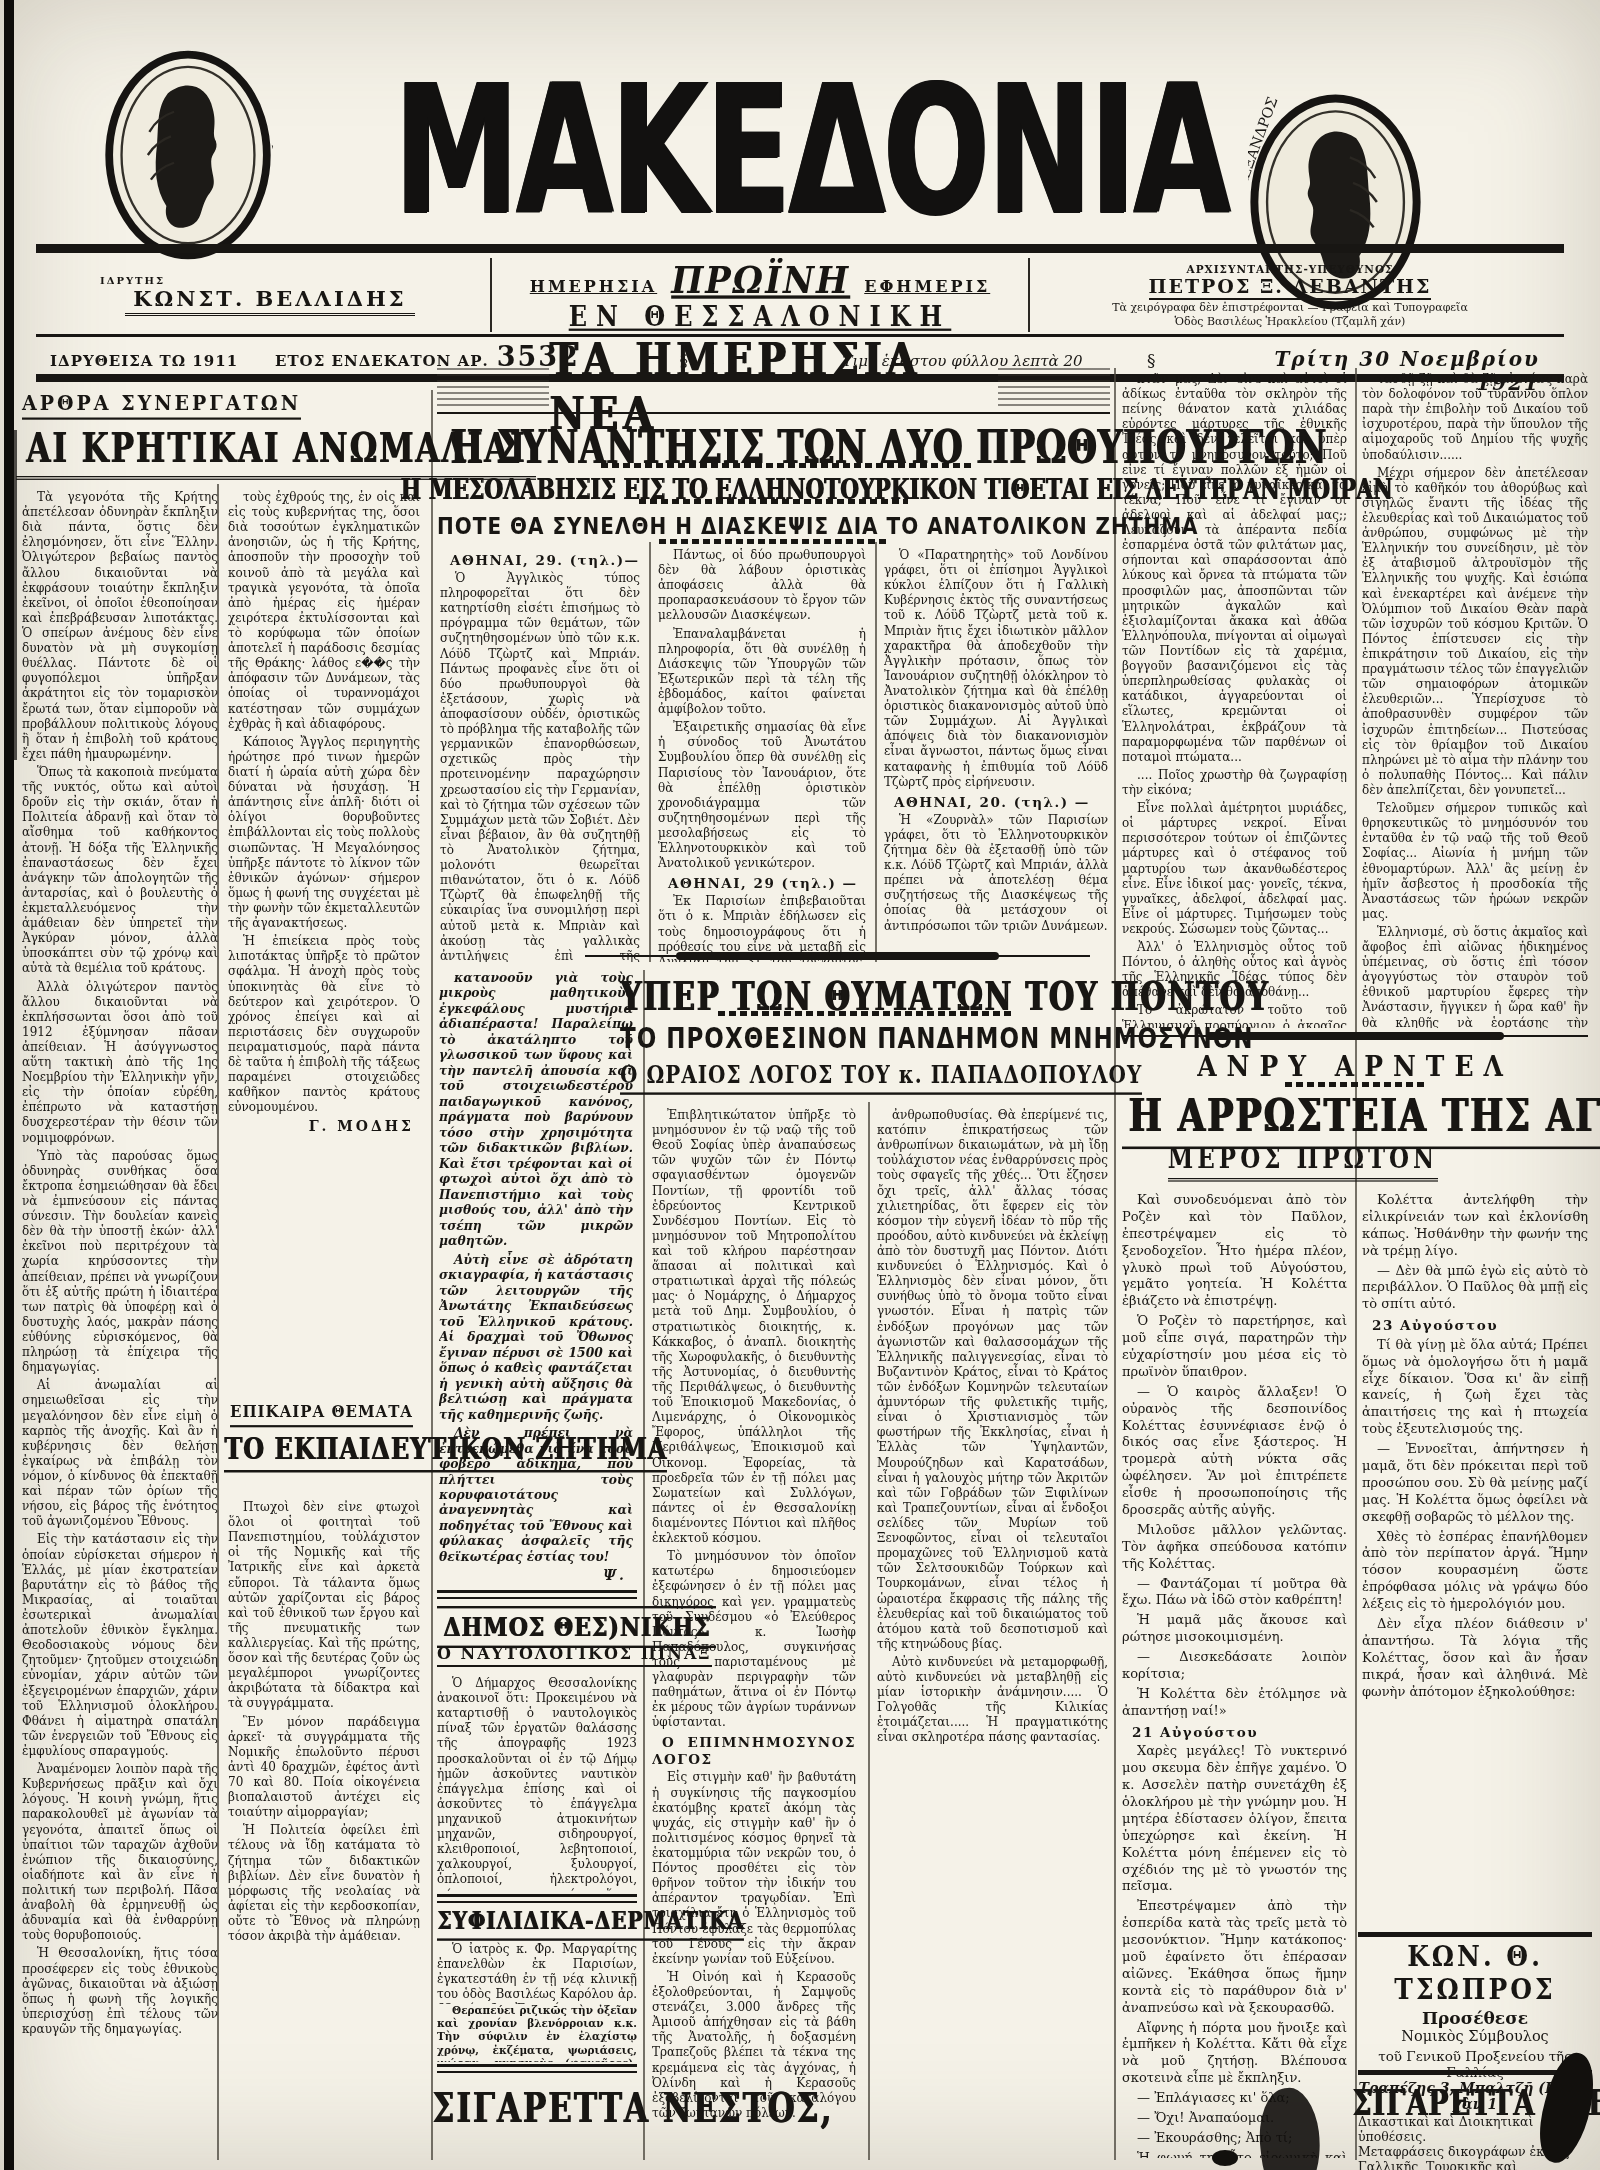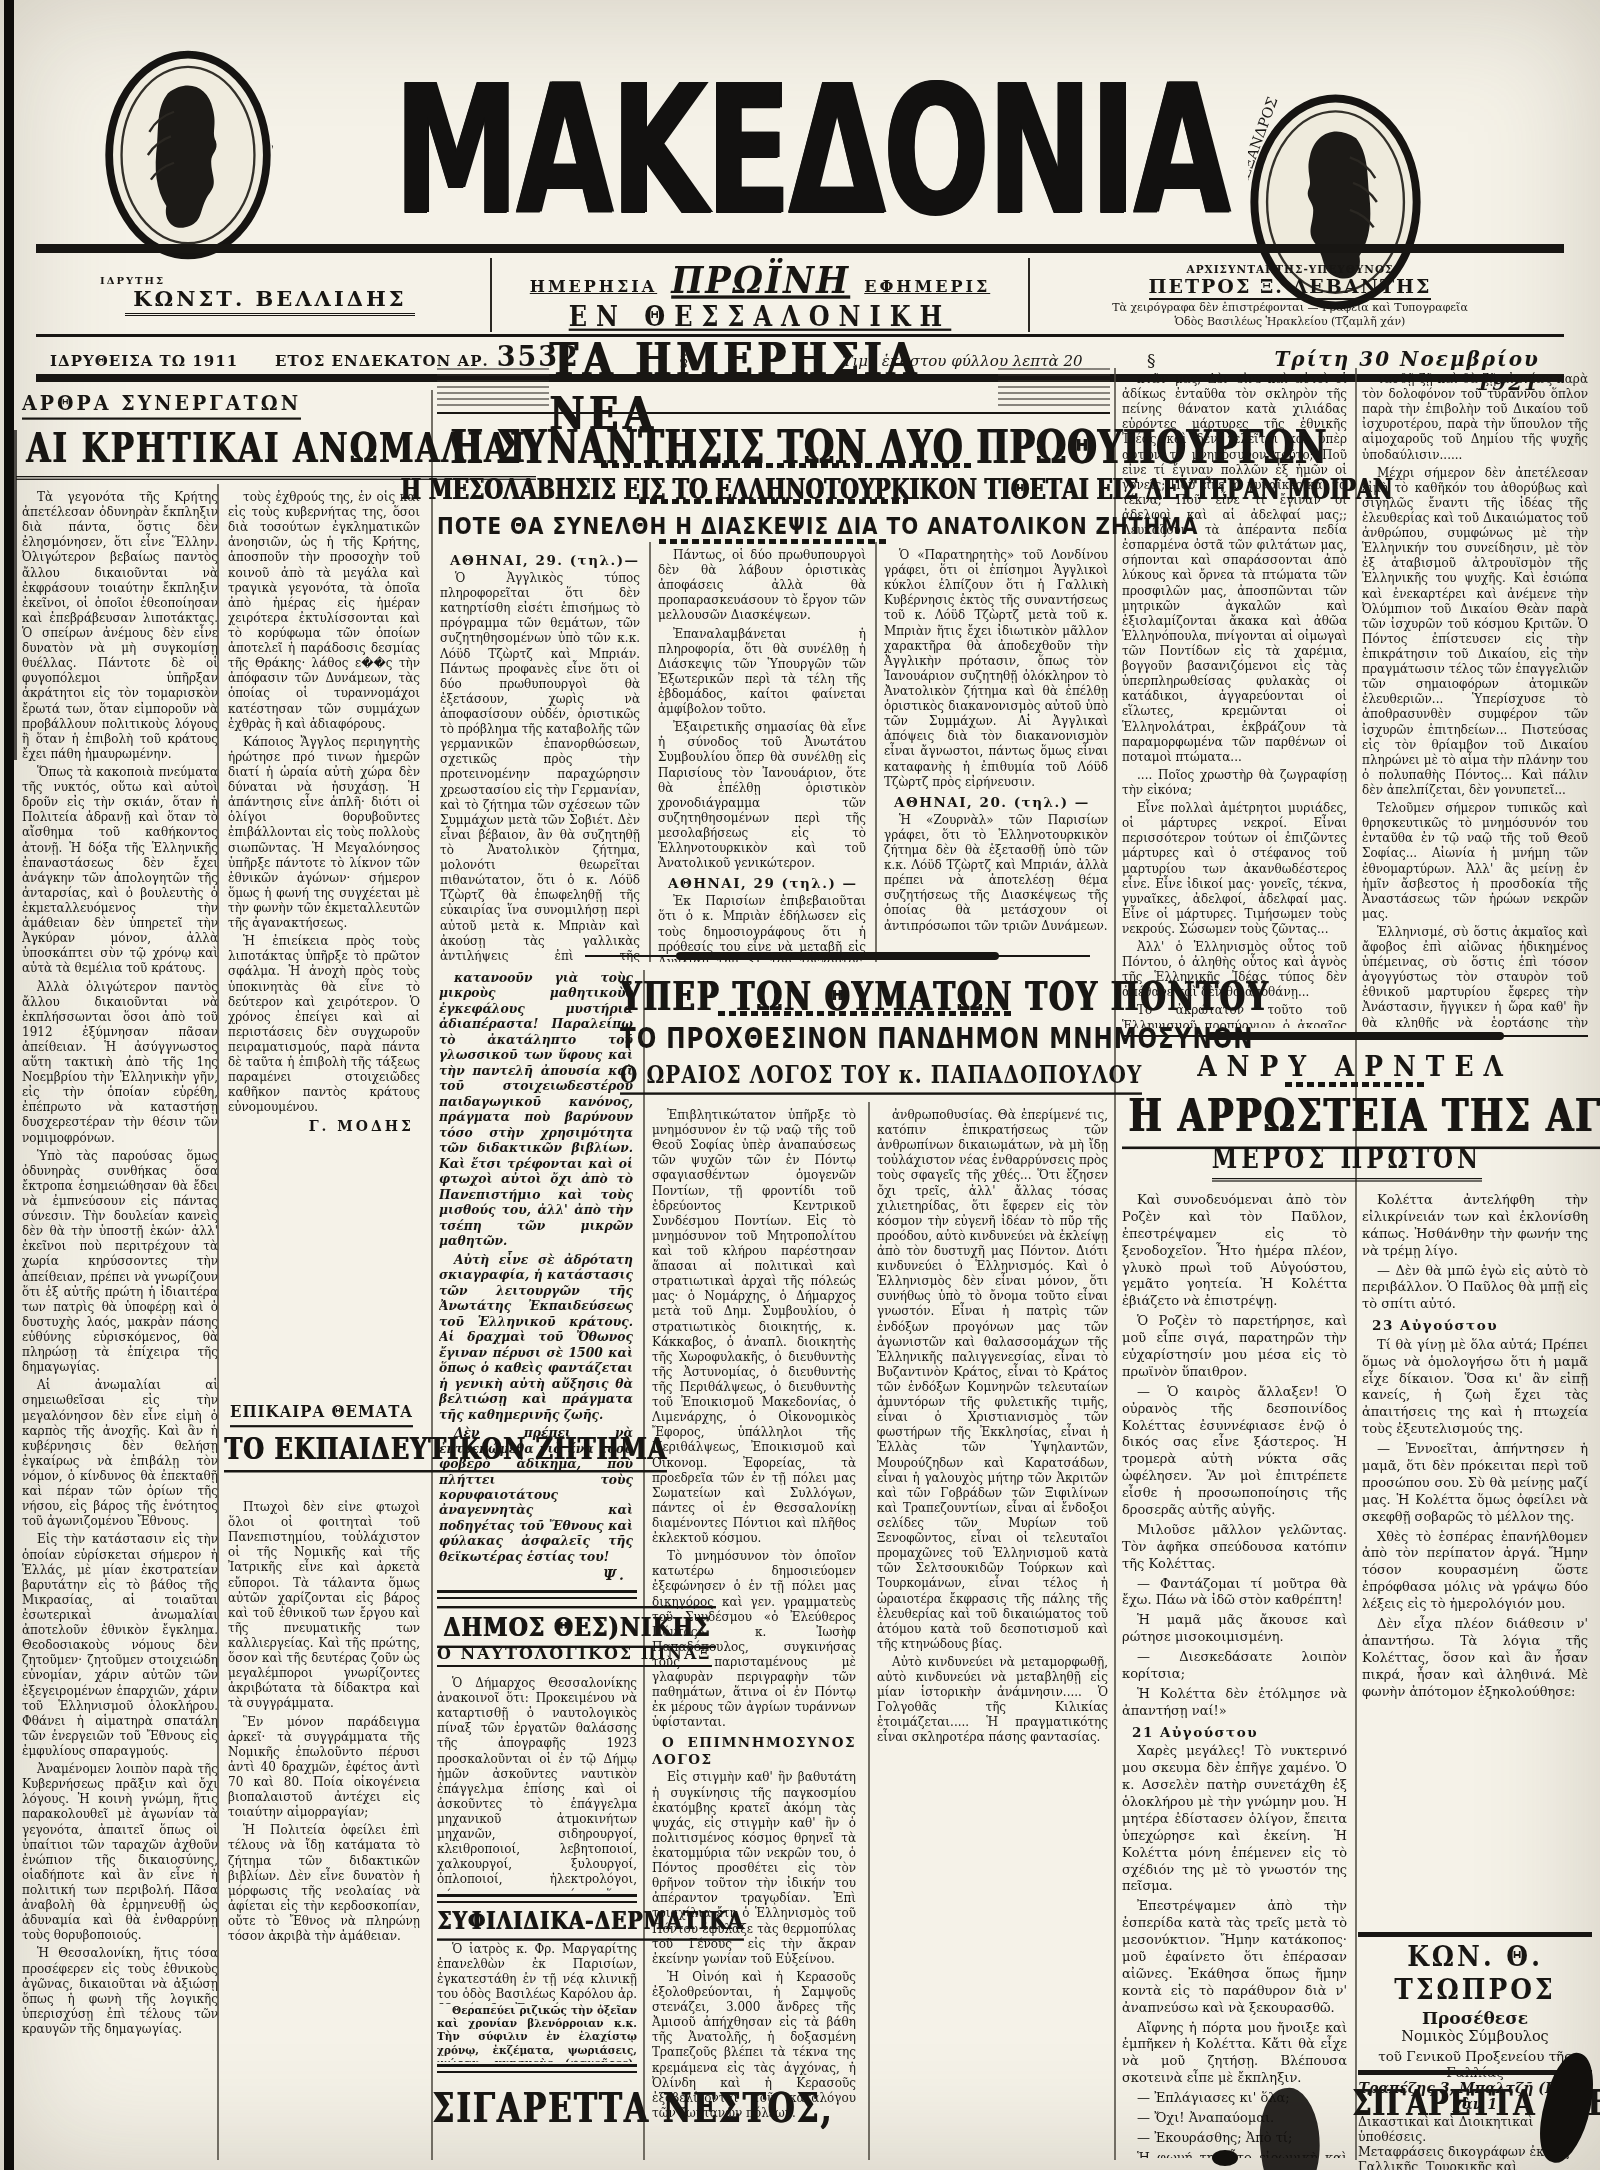--- a/index.html
+++ b/index.html
@@ -308,21 +308,21 @@
 
   <div class="spindle" style="left:1122px;top:1030px;width:466px;"></div>
 
   <div class="head h-author" style="left:1122px;top:1050px;width:466px;">
     <span class="t">ΑΝΡΥ ΑΡΝΤΕΛ</span>
     <div class="wavy" style="width:30%;"></div>
   </div>
   <div class="head h-ftitle" style="left:1122px;top:1088px;width:466px;">
     <span class="t">Η ΑΡΡΩΣΤΕΙΑ ΤΗΣ ΑΓΑΠΗΣ</span>
   </div>
-  <div class="head h-fpart" style="left:1114px;top:1142px;width:466px;">
+  <div class="head h-fpart" style="left:1070px;top:1142px;width:466px;">
     <span class="t">ΜΕΡΟΣ ΠΡΩΤΟΝ</span>
   </div>
 
   <div class="newsbody" style="left:1122px;top:1192px;width:225px;height:966px;font-size:13px;line-height:1.3;">
       <p class="para">Καὶ συνοδευόμεναι ἀπὸ τὸν Ροζὲν καὶ τὸν Παῦλον, ἐπεστρέψαμεν εἰς τὸ ξενοδοχεῖον. Ἦτο ἡμέρα πλέον, γλυκὸ πρωὶ τοῦ Αὐγούστου, γεμᾶτο γοητεία. Ἡ Κολέττα ἐβιάζετο νὰ ἐπιστρέψῃ.</p>
       <p class="para">Ὁ Ροζὲν τὸ παρετήρησε, καὶ μοῦ εἶπε σιγά, παρατηρῶν τὴν εὐχαρίστησίν μου μέσα εἰς τὸ πρωϊνὸν ὕπαιθρον.</p>
       <p class="para">— Ὁ καιρὸς ἄλλαξεν! Ὁ οὐρανὸς τῆς δεσποινίδος Κολέττας ἐσυννέφιασε ἐνῷ ὁ δικός σας εἶνε ξάστερος. Ἡ τρομερὰ αὐτὴ νύκτα σᾶς ὠφέλησεν. Ἂν μοὶ ἐπιτρέπετε εἶσθε ἡ προσωποποίησις τῆς δροσερᾶς αὐτῆς αὐγῆς.</p>
       <p class="para">Μιλοῦσε μᾶλλον γελῶντας. Τὸν ἀφῆκα σπεύδουσα κατόπιν τῆς Κολέττας.</p>
       <p class="para">— Φαντάζομαι τί μοῦτρα θὰ ἔχω. Πάω νὰ ἰδῶ στὸν καθρέπτη!</p>
       <p class="para">Ἡ μαμᾶ μᾶς ἄκουσε καὶ ρώτησε μισοκοιμισμένη.</p>

